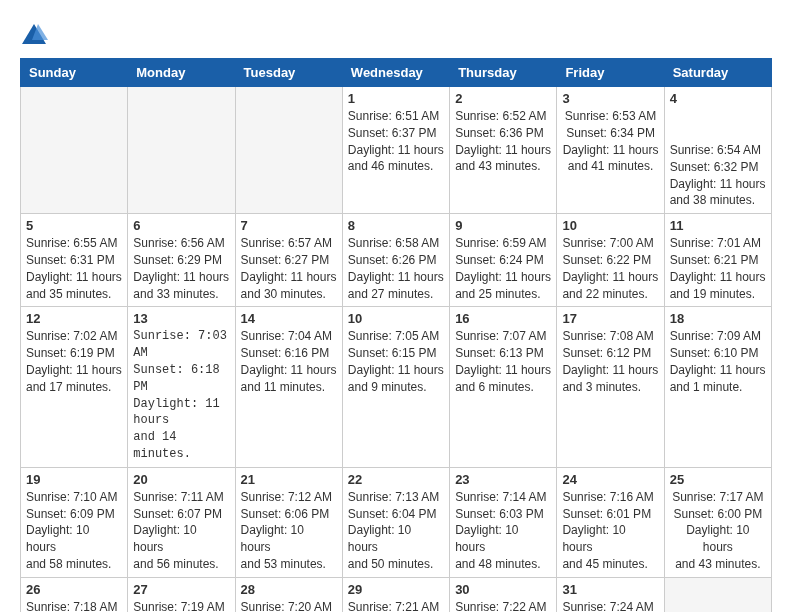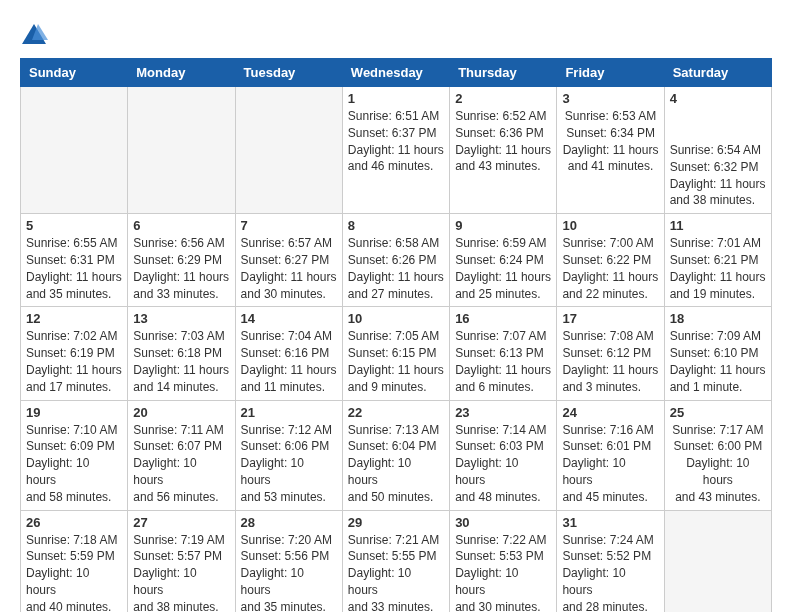--- a/index.html
+++ b/index.html
@@ -214,21 +214,21 @@
       <tr class="week-row">
         <td>
           <span class="day-num">12</span>
           <div class="day-info" style="white-space: pre-line;">Sunrise: 7:02 AM
 Sunset: 6:19 PM
 Daylight: 11 hours
 and 17 minutes.</div>
         </td>
         <td>
           <span class="day-num">13</span>
-          <div class="day-info" style="white-space: pre-line;">Sunrise: 7:03 AM
+          <div class="day-info" style="white-space: pre-line; font-family: Liberation Mono, monospace;">Sunrise: 7:03 AM
 Sunset: 6:18 PM
 Daylight: 11 hours
 and 14 minutes.</div>
         </td>
         <td>
           <span class="day-num">14</span>
           <div class="day-info" style="white-space: pre-line;">Sunrise: 7:04 AM
 Sunset: 6:16 PM
 Daylight: 11 hours
 and 11 minutes.</div>

